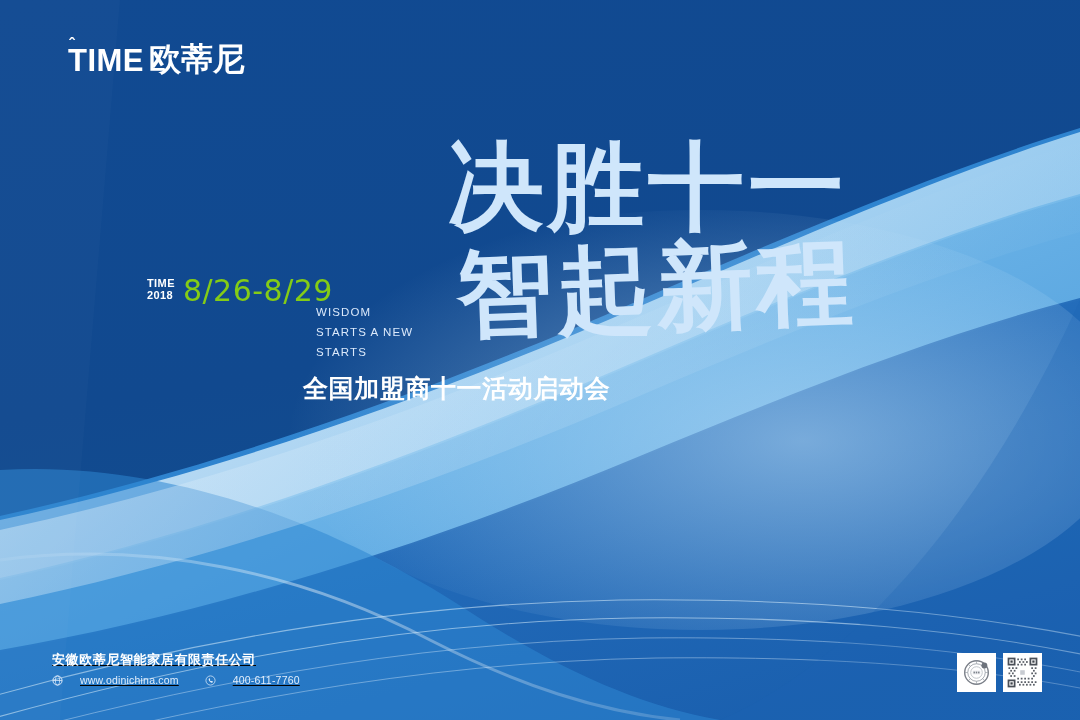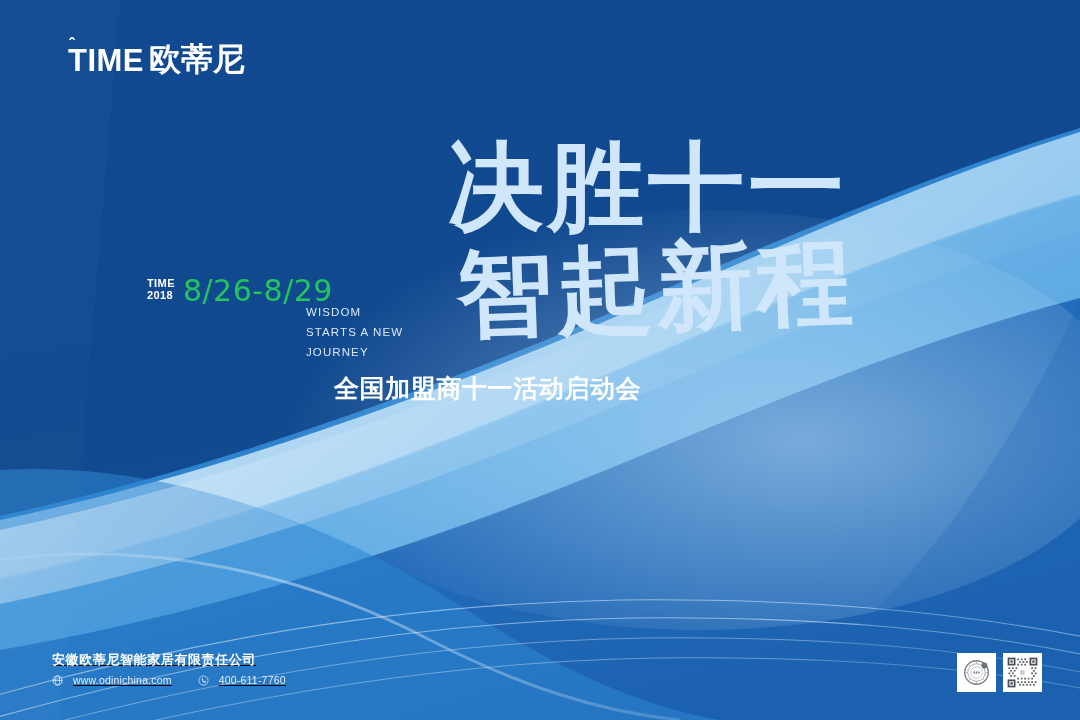--- a/index.html
+++ b/index.html
@@ -94,32 +94,32 @@
     display: flex;
     flex-direction: column;
     line-height: 1.05;
     color: #ffffff;
     font-size: 11px;
     font-weight: 700;
     letter-spacing: 0.4px;
     padding-bottom: 2px;
   }
   .date-range {
-    color: #22c55e;
+    color: #84cc16;
     font-size: 30px;
     font-weight: 500;
     letter-spacing: 0.5px;
     line-height: 1;
     font-family: "DejaVu Sans", sans-serif;
   }
 
   
   .tagline {
     position: absolute;
-    left: 306px;
+    left: 316px;
     top: 302px;
     z-index: 12;
     color: #dbe9fb;
     font-size: 11.5px;
     font-weight: 400;
     letter-spacing: 1.1px;
     line-height: 1.75;
   }
   .tagline div { white-space: nowrap; }
 
@@ -128,21 +128,21 @@
     position: absolute;
     left: 303px;
     top: 370px;
     z-index: 12;
     color: #ffffff;
     font-size: 25px;
     font-weight: 700;
     line-height: 1.48;
     letter-spacing: 0.6px;
   }
-  .subtitle div { white-space: nowrap; margin-left: 31px; }
+  .subtitle div { white-space: nowrap; }
 
   
   .footer {
     position: absolute;
     left: 52px;
     bottom: 34px;
     z-index: 12;
     text-decoration: underline;
   }
   .footer-company {
@@ -154,21 +154,21 @@
     margin-bottom: 9px;
   }
   .footer-contacts {
     display: flex;
     align-items: center;
     gap: 26px;
   }
   .contact {
     display: flex;
     align-items: center;
-    gap: 10px;
+    gap: 17px;
     color: #e2eefc;
     font-size: 10.5px;
     letter-spacing: 0.2px;
     line-height: 1;
   }
   .contact .ic {
     width: 11px;
     height: 11px;
     flex: 0 0 11px;
     display: block;
@@ -304,21 +304,21 @@
     <div class="date-label">
       <span>TIME</span>
       <span>2018</span>
     </div>
     <div class="date-range">8/26-8/29</div>
   </div>
 
   <div class="tagline">
     <div>WISDOM</div>
     <div>STARTS A NEW</div>
-    <div>JOURNEY</div>
+    <div>STARTS</div>
   </div>
 
   <div class="subtitle">
     <div>全国加盟商十一活动启动会</div>
   </div>
 
   <div class="footer">
     <div class="footer-company">安徽欧蒂尼智能家居有限责任公司</div>
     <div class="footer-contacts">
 

